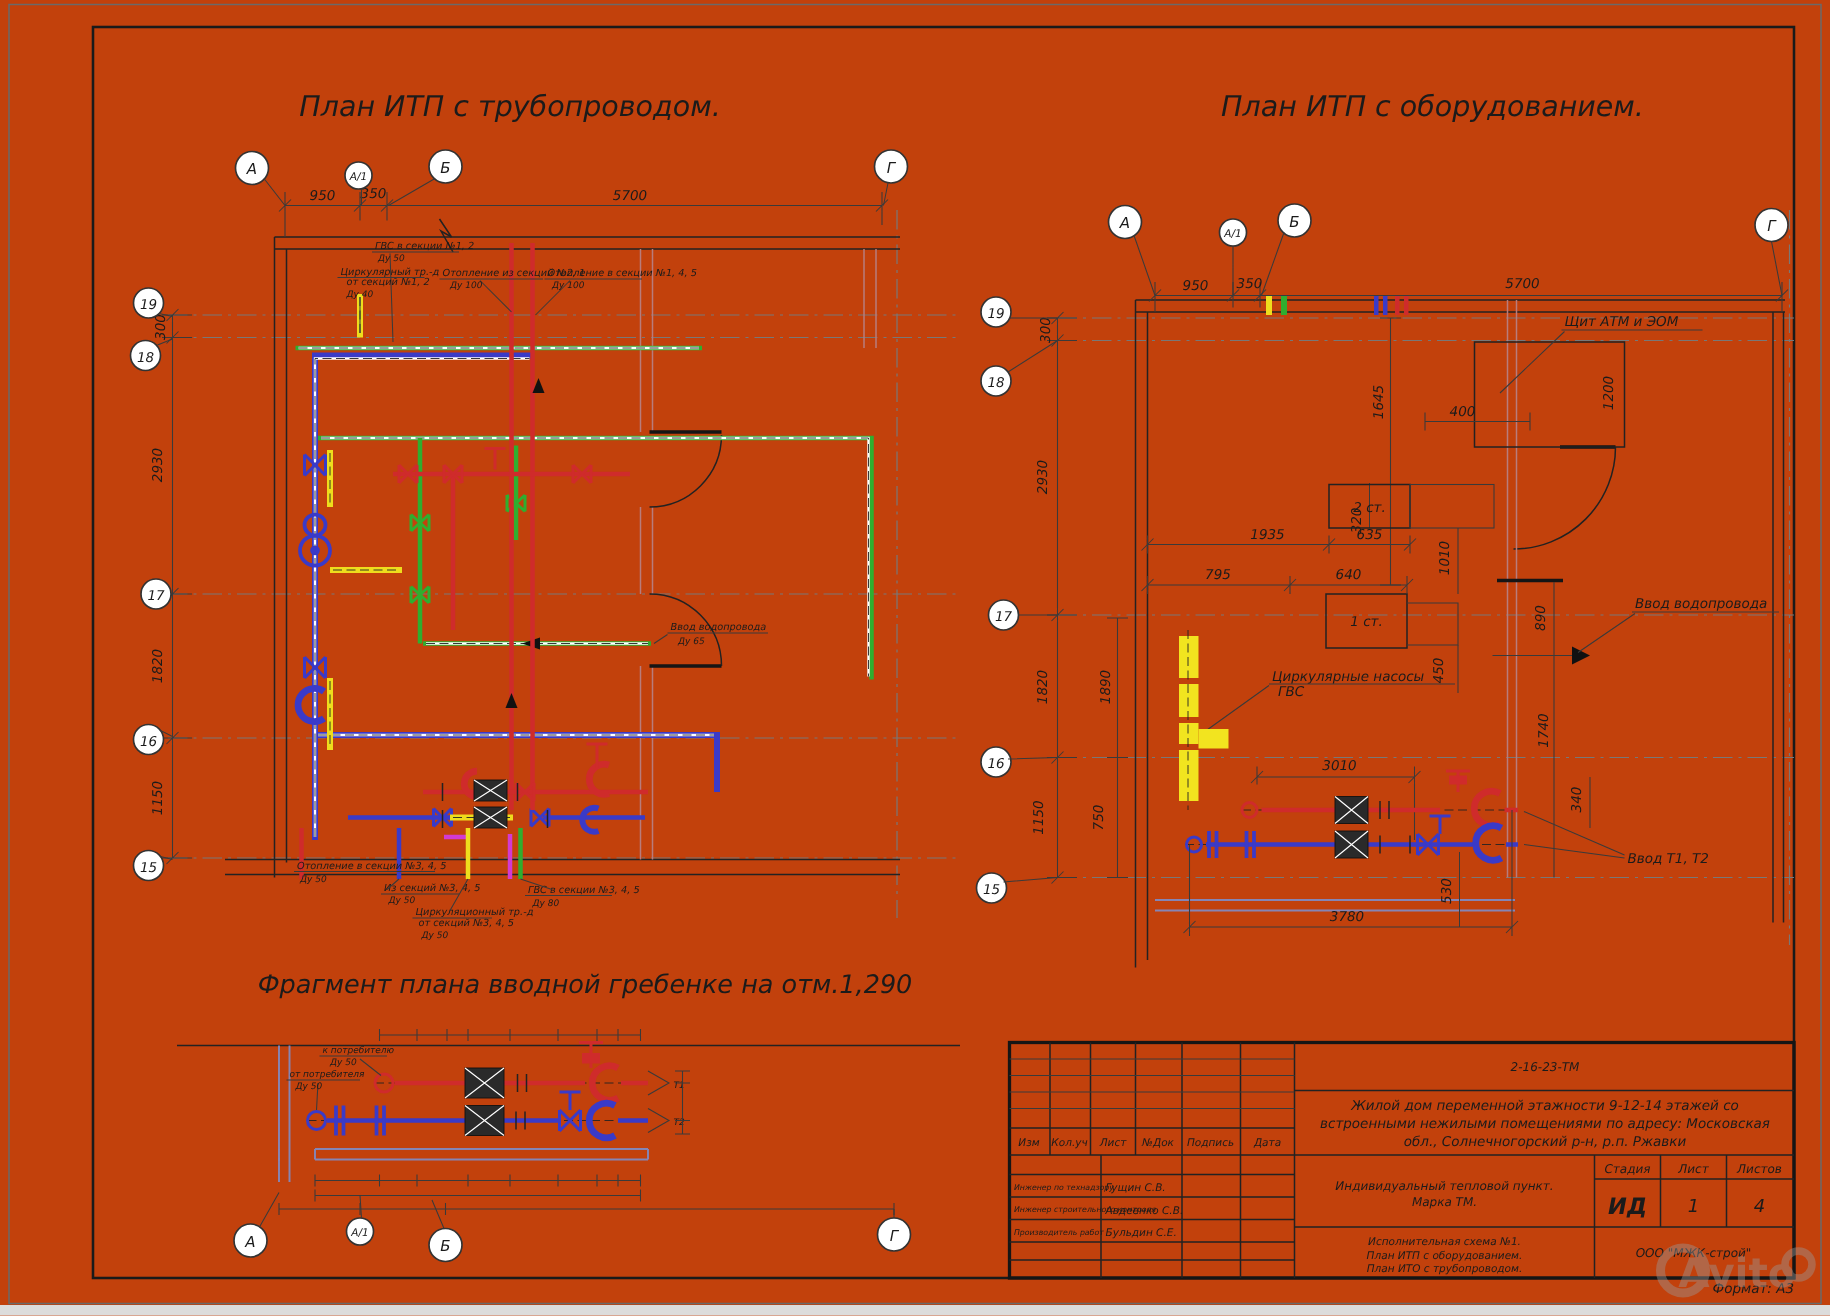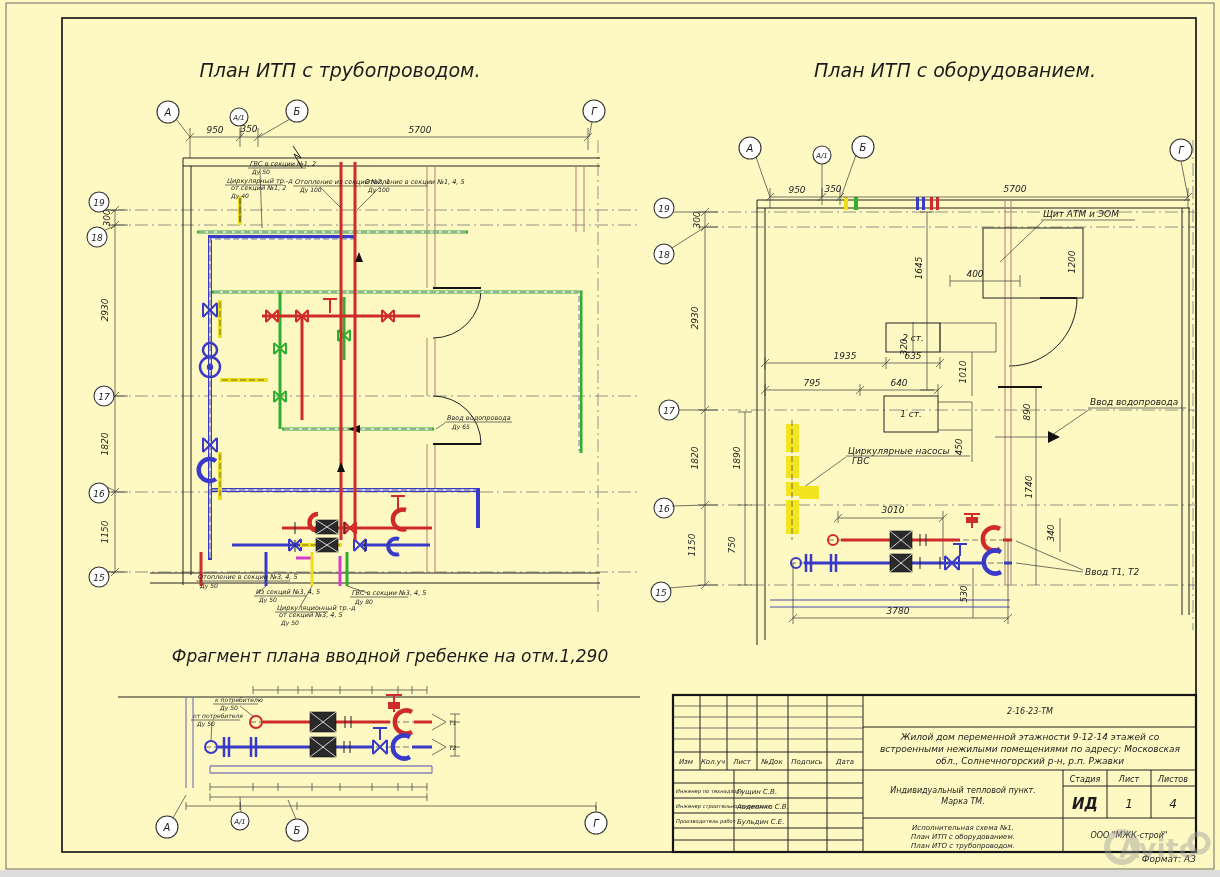--- a/index.html
+++ b/index.html
@@ -1,16 +1,16 @@
 <!DOCTYPE html>
 <html><head>
 <meta charset="utf-8">
 <style>
   html,body{margin:0;padding:0;background:#e8e8e8}
-  .page{position:relative;width:1220px;height:877px;background:#fef9c3;overflow:hidden;
+  .page{position:relative;width:1220px;height:877px;background:#c2410c;overflow:hidden;
         font-family:"DejaVu Sans",sans-serif}
   svg{position:absolute;left:0;top:0}
   svg text{font-family:"DejaVu Sans",sans-serif;font-style:italic;fill:#1b1b1b}
   .f19{font-size:19px}.f17{font-size:17px}.f12{font-size:12px}
   .f10{font-size:10px}.f9{font-size:9px}.f8{font-size:8px}
   .f7{font-size:7px}.f65{font-size:6.5px}.f6{font-size:6px}.f55{font-size:5.2px}
   .f15b{font-size:15px;font-weight:bold}
   .mid{text-anchor:middle}.end{text-anchor:end}
   .k{stroke:#222;stroke-width:1;fill:none}
   .k2{stroke:#151515;stroke-width:2.2;fill:none}

